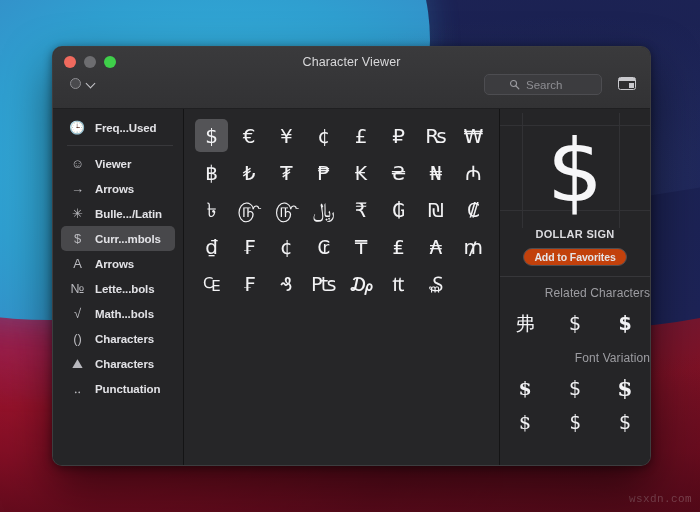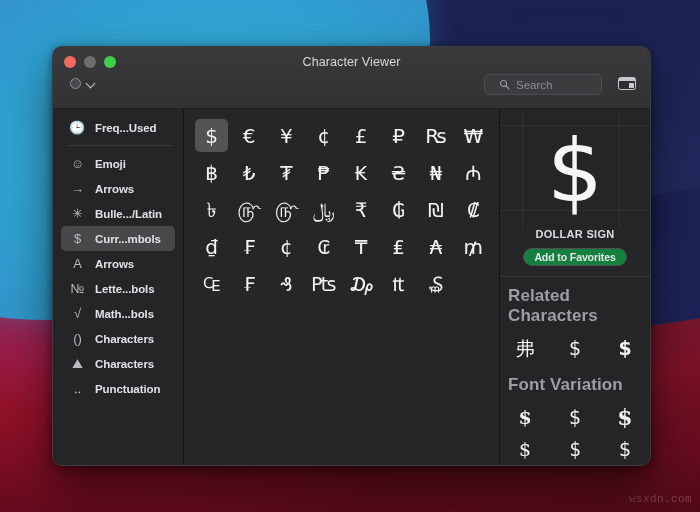--- a/index.html
+++ b/index.html
@@ -186,21 +186,21 @@
     position: absolute;
     right: 48px;
     top: 27px;
     width: 118px;
     height: 21px;
     background: #3c3c3f;
     border: 1px solid #4d4d51;
     border-radius: 5px;
     display: flex;
     align-items: center;
-    padding: 0 14px;
+    padding: 0 24px;
     gap: 6px;
     box-sizing: border-box;
   }
   .search-icon {
     width: 11px; height: 11px;
     flex: 0 0 auto;
     display: block;
   }
   .search-ph {
     font-size: 11.5px;
@@ -363,35 +363,36 @@
     letter-spacing: 0.3px;
   }
   .fav-wrap {
     display: flex;
     justify-content: center;
     margin-top: 8px;
   }
   .fav-btn {
     font-size: 10.5px;
     color: #e4e4e8;
-    background: #15803d;
+    background: #c2410c;
     border: 1px solid #4e4e52;
     border-radius: 10px;
     padding: 2px 10px;
     font-weight: bold;
     letter-spacing: -0.1px;
   }
   .sec-head {
-    font-size: 17px;
+    font-size: 12px;
     color: #9d9da2;
-    font-weight: bold;
+    font-weight: normal;
     padding: 9px 0 6px 8px;
     border-top: 1px solid #37373a;
     margin-top: 10px;
     letter-spacing: 0.1px;
+    text-align: right;
   }
   .sec-head.noline { border-top: none; margin-top: 2px; }
   .mini-row {
     display: grid;
     grid-template-columns: repeat(3, 1fr);
     align-items: center;
     justify-items: center;
     height: 34px;
   }
   .mini {
@@ -451,21 +452,21 @@
     <div class="body">
 
       <div class="sidebar">
         <div class="side-item">
           <span class="side-icon">🕒</span>
           <span class="side-label">Freq...Used</span>
         </div>
         <div class="side-sep"></div>
         <div class="side-item">
           <span class="side-icon">☺</span>
-          <span class="side-label">Emoji</span>
+          <span class="side-label">Viewer</span>
         </div>
         <div class="side-item">
           <span class="side-icon">→</span>
           <span class="side-label">Arrows</span>
         </div>
         <div class="side-item">
           <span class="side-icon">✳</span>
           <span class="side-label">Bulle.../Latin</span>
         </div>
         <div class="side-item selected">

